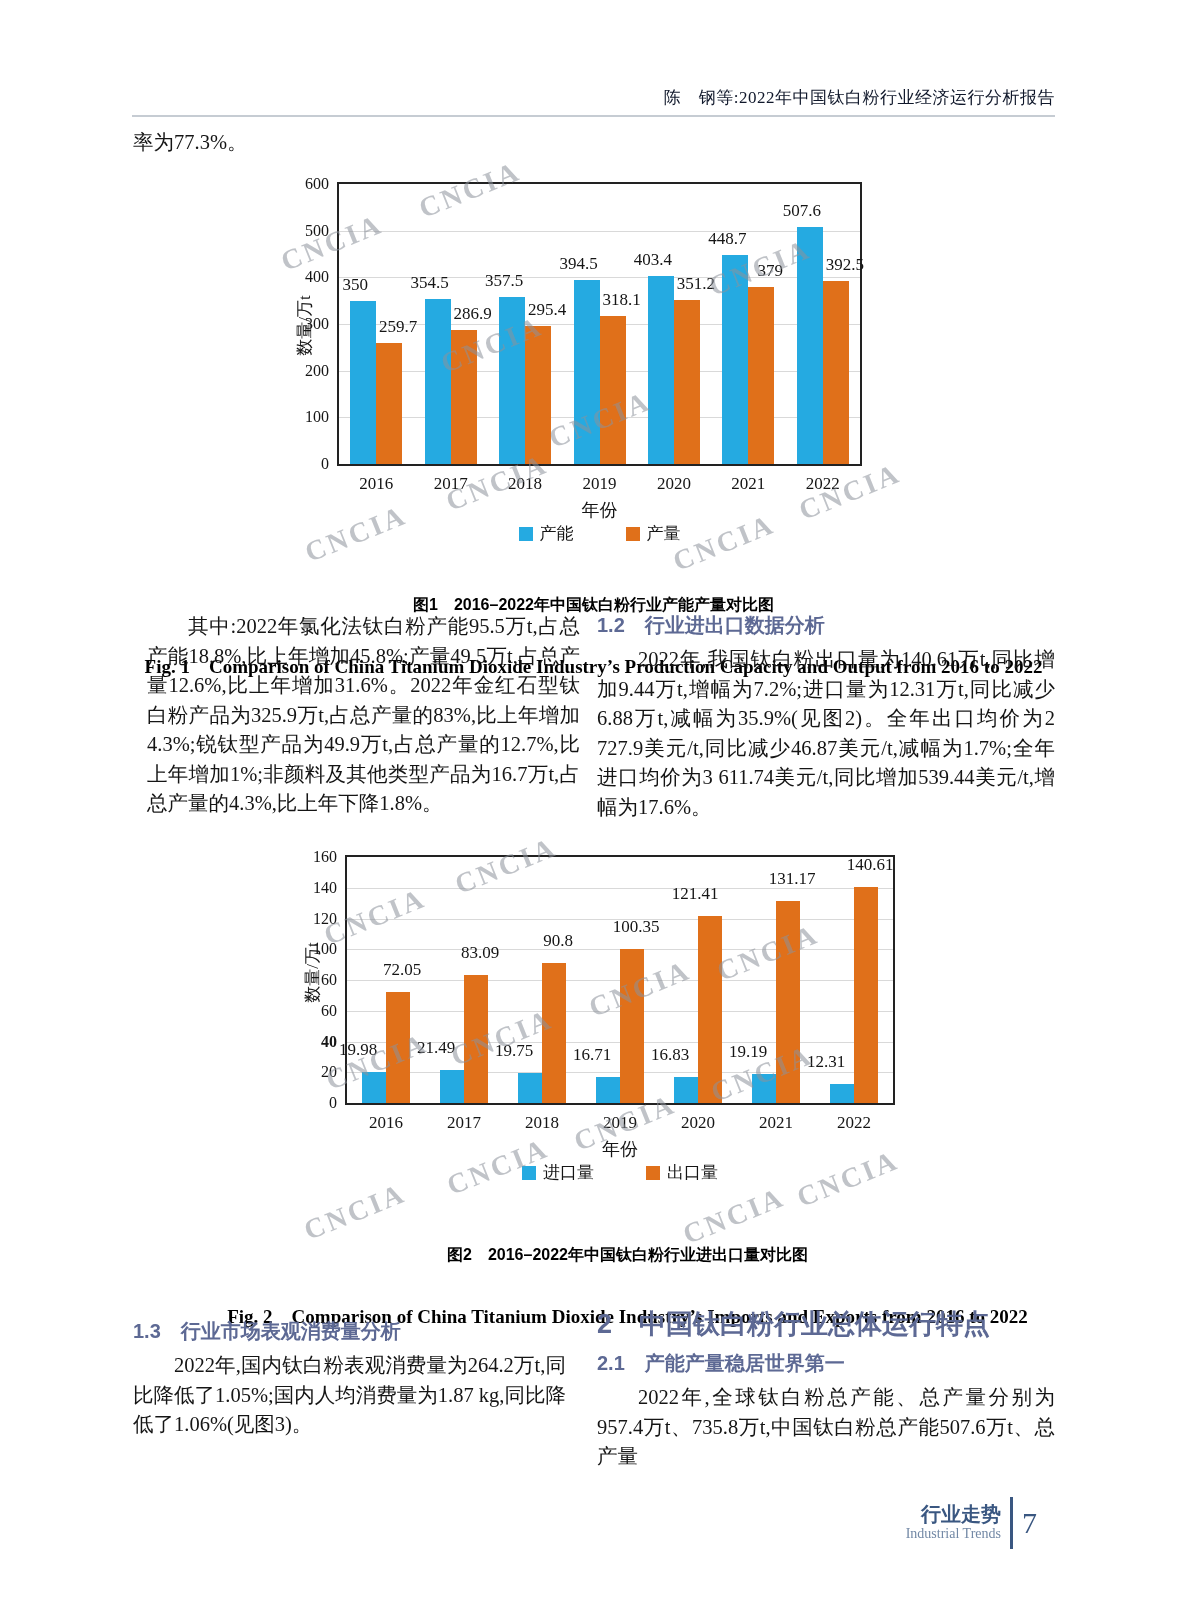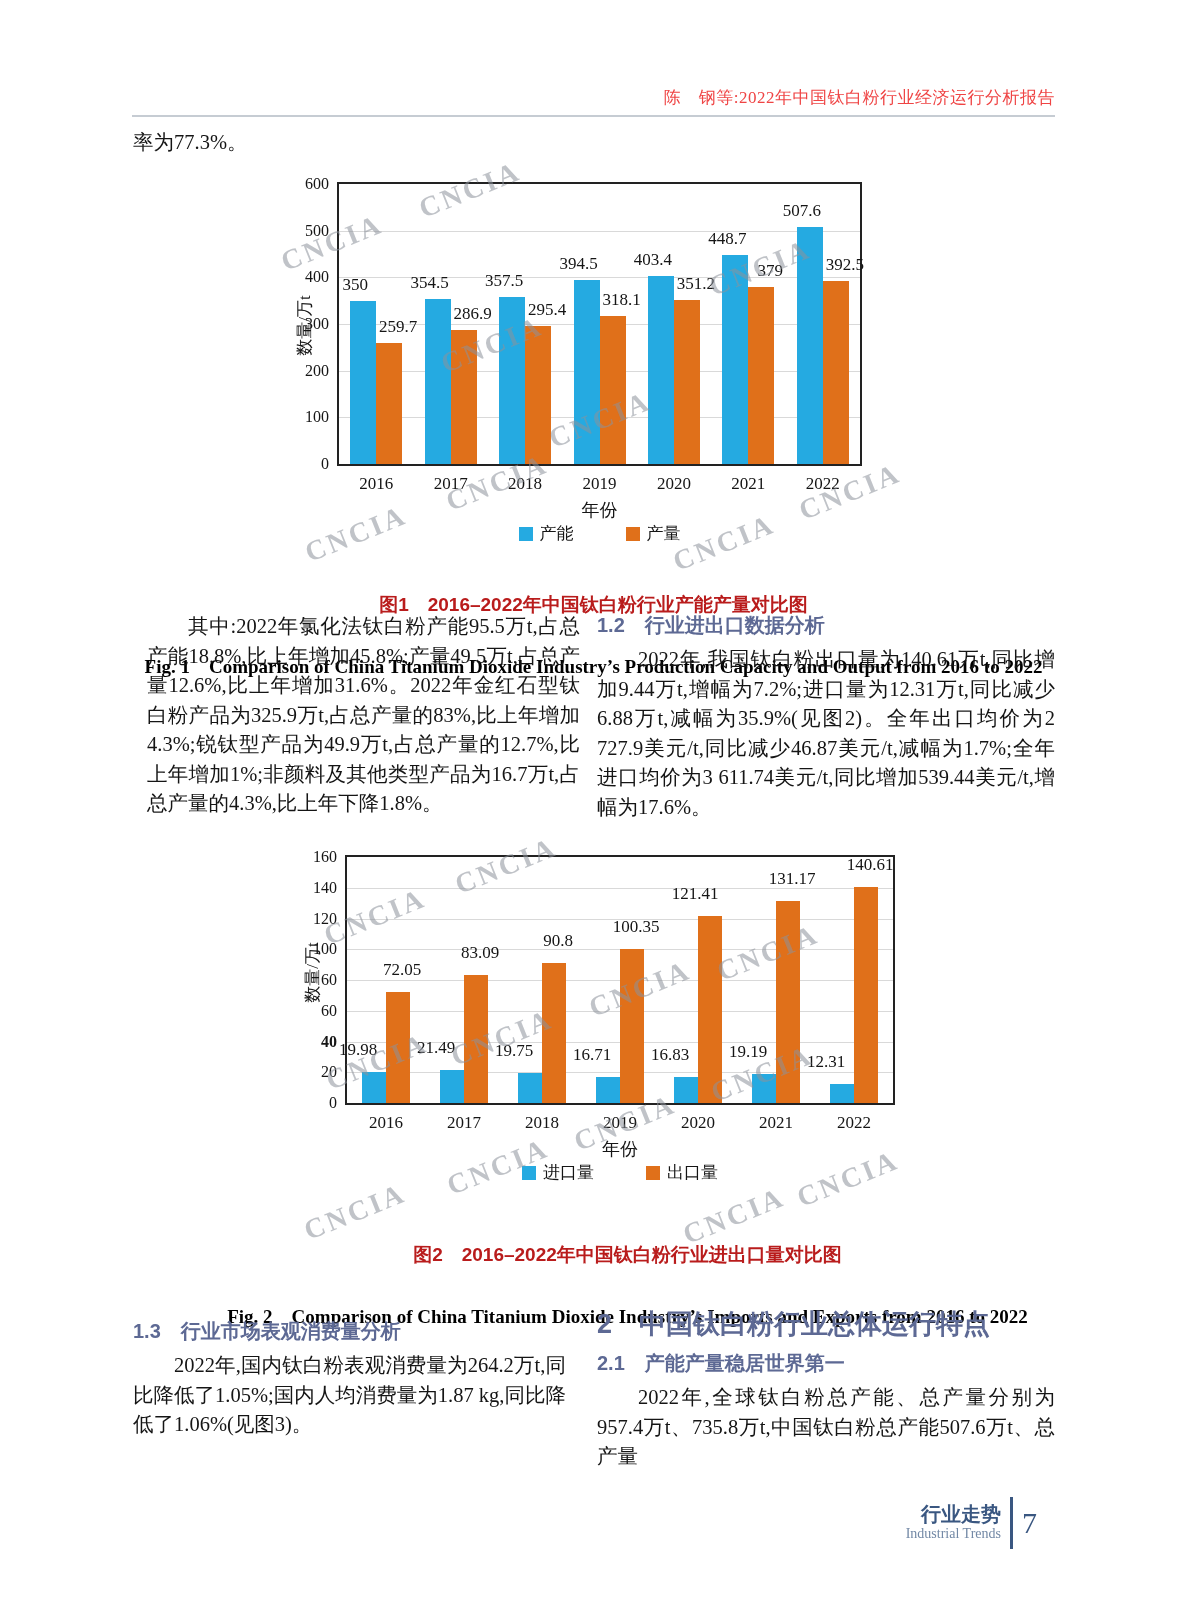--- a/index.html
+++ b/index.html
@@ -3,21 +3,21 @@
 <meta charset="utf-8">
 <style>
   html,body { margin:0; padding:0; background:#e8e8e8; }
   .page {
     position:relative; width:1187px; height:1600px; margin:0 auto;
     background:#ffffff; overflow:hidden;
     font-family:"Liberation Serif","DejaVu Serif",serif; color:#151515;
   }
 
   
-  .running-head { position:absolute; top:86px; right:132px; font-size:17px; color:#ef4444; letter-spacing:.5px; }
+  .running-head { position:absolute; top:86px; right:132px; font-size:17px; color:#0f172a; letter-spacing:.5px; }
   .header-rule  { position:absolute; top:115px; left:132px; width:923px; height:2px; background:#c6ccd3; }
   .intro        { position:absolute; top:128px; left:133px; font-size:20.5px; }
 
   
   .chart { position:absolute; }
   #chart1 { left:285px; top:168px; width:600px; height:392px; }
   #chart2 { left:293px; top:843px; width:622px; height:352px; }
   .plot { position:absolute; border:2px solid #222; box-sizing:border-box; }
   #chart1 .plot { left:52px; top:14px; width:525px; height:284px; }
   #chart2 .plot { left:52px; top:12px; width:550px; height:250px; }
@@ -34,21 +34,21 @@
   #chart2 .xlabel { left:52px; top:294px; width:550px; }
   .legend { position:absolute; display:flex; justify-content:center; gap:52px; font-size:17px; }
   #chart1 .legend { left:52px; top:354px; width:525px; }
   #chart2 .legend { left:52px; top:318px; width:550px; }
   .legend-item { display:inline-flex; align-items:center; gap:7px; }
   .swatch { display:inline-block; width:14px; height:14px; }
 
   
   .fig-caption { position:absolute; left:0; width:100%; text-align:center; white-space:pre-wrap; }
   .cap1 { top:556px; } .cap2 { top:1206px;padding-left:34px; }
-  .cap-cn { font-family:"Liberation Sans","DejaVu Sans",sans-serif; font-weight:bold; font-size:19px; line-height:26px; color:#b91c1c; }
+  .cap-cn { font-family:"Liberation Sans","DejaVu Sans",sans-serif; font-weight:bold; font-size:16px; line-height:26px; color:#000000; }
   .cap-en { font-weight:bold; font-size:19px; line-height:26px; color:#000; }
 
   
   .col { position:absolute; text-align:justify; font-size:20.5px; line-height:29.5px; }
   .col-l1 { left:147px; top:612px; width:433px; }
   .col-r1 { left:597px; top:612px; width:458px; }
   .col-l2 { left:133px; top:1318px; width:433px; }
   .col-r2 { left:597px; top:1306px; width:458px; }
   .col p { margin:0; text-indent:2em; }
   .sec-heading {

